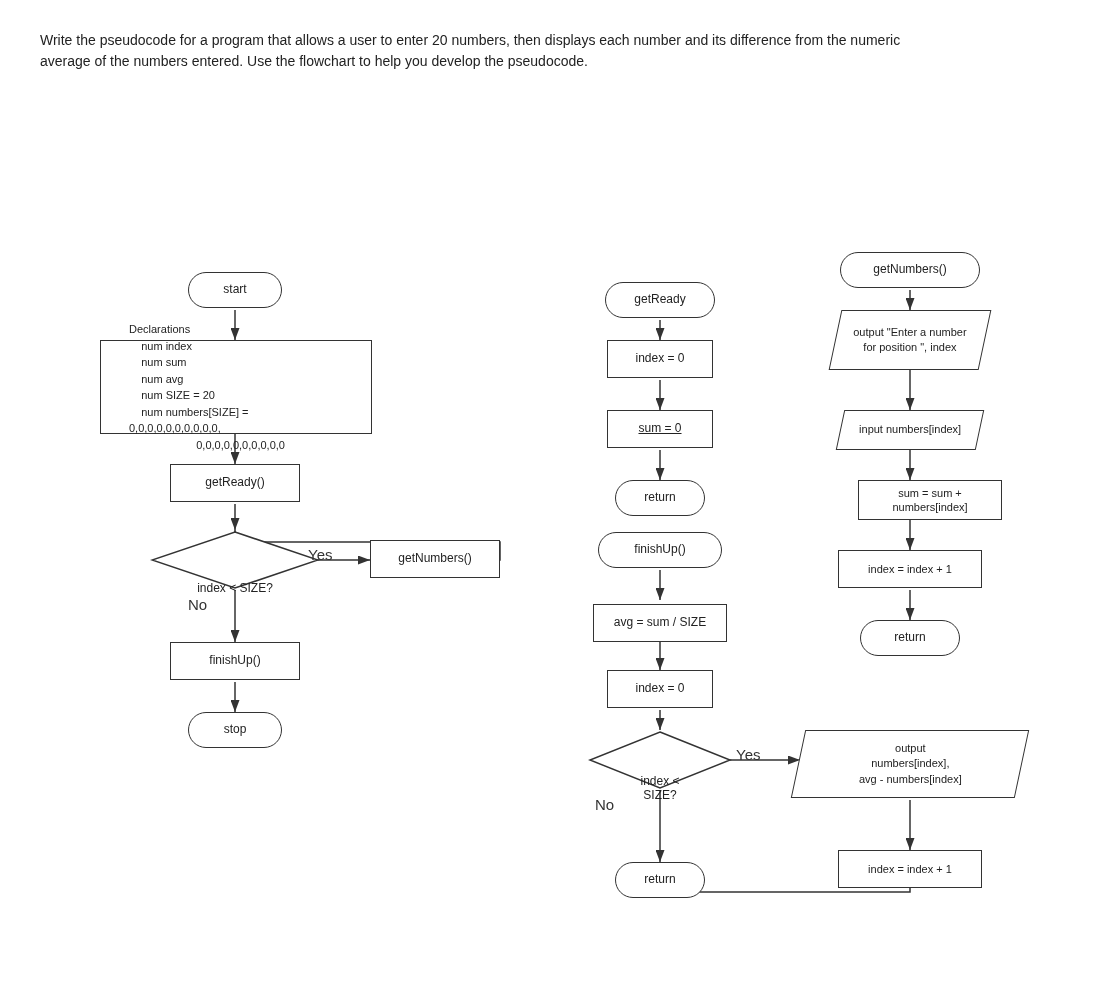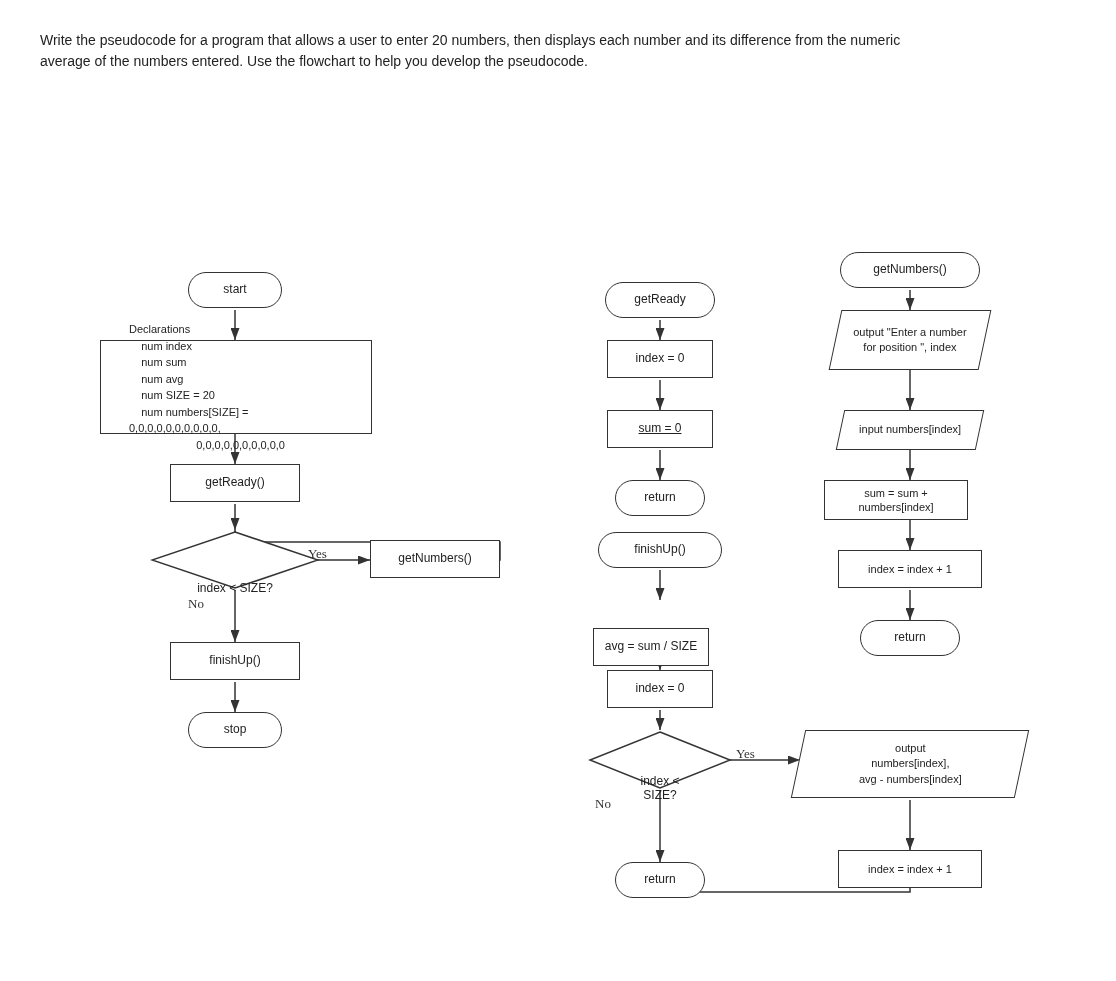--- a/index.html
+++ b/index.html
@@ -73,23 +73,22 @@
       height: 100%;
       pointer-events: none;
     }
     .arrows-svg line, .arrows-svg path, .arrows-svg polyline {
       stroke: #333;
       stroke-width: 1.5;
       fill: none;
     }
     .arrow-label {
       position: absolute;
-      font-size: 13px;
+      font-size: 15px;
       color: #333;
-      font-family: Liberation Serif, serif;
     }
   </style>
 </head>
 <body>
 
 <p class="intro-text">Write the pseudocode for a program that allows a user to enter 20 numbers, then displays each number and its difference from the numeric average of the numbers entered. Use the flowchart to help you develop the pseudocode.</p>
 
 <div class="flowchart-area">
 
   <svg class="arrows-svg">
@@ -197,21 +196,21 @@
   </div>
 
   <div class="shape oval" style="left:575px; top:368px; width:90px; height:36px;">
     <span>return</span>
   </div>
 
   <div class="shape oval" style="left:558px; top:420px; width:124px; height:36px;">
     <span>finishUp()</span>
   </div>
 
-  <div class="shape rect" style="left:553px; top:516px; width:116px; height:38px;">
+  <div class="shape rect" style="left:553px; top:492px; width:134px; height:38px;">
     <span>avg = sum / SIZE</span>
   </div>
 
   <div class="shape rect" style="left:567px; top:558px; width:106px; height:38px;">
     <span>index = 0</span>
   </div>
 
   <div class="diamond-wrap" style="left:548px; top:618px; width:144px; height:60px;">
     <svg width="144" height="60">
       <polygon points="72,2 142,30 72,58 2,30" fill="white" stroke="#333" stroke-width="1.5"></polygon>
@@ -249,21 +248,21 @@
 
   <div class="shape" style="left:800px; top:298px; width:140px; height:40px;">
     <div class="parallelogram" style="width:100%; height:100%; display:flex; align-items:center; justify-content:center;">
       <div class="parallelogram-inner" style="font-size:11px; line-height:1.4;">
         <span>input
 numbers[index]</span>
       </div>
     </div>
   </div>
 
-  <div class="shape rect" style="left:784px; top:368px; width:144px; height:40px; font-size:11px;">
+  <div class="shape rect" style="left:818px; top:368px; width:144px; height:40px; font-size:11px;">
     <span>sum = sum +
 numbers[index]</span>
   </div>
 
   <div class="shape rect" style="left:798px; top:438px; width:144px; height:38px; font-size:11px;">
     <span>index = index + 1</span>
   </div>
 
   <div class="shape oval" style="left:820px; top:508px; width:100px; height:36px;">
     <span>return</span>

